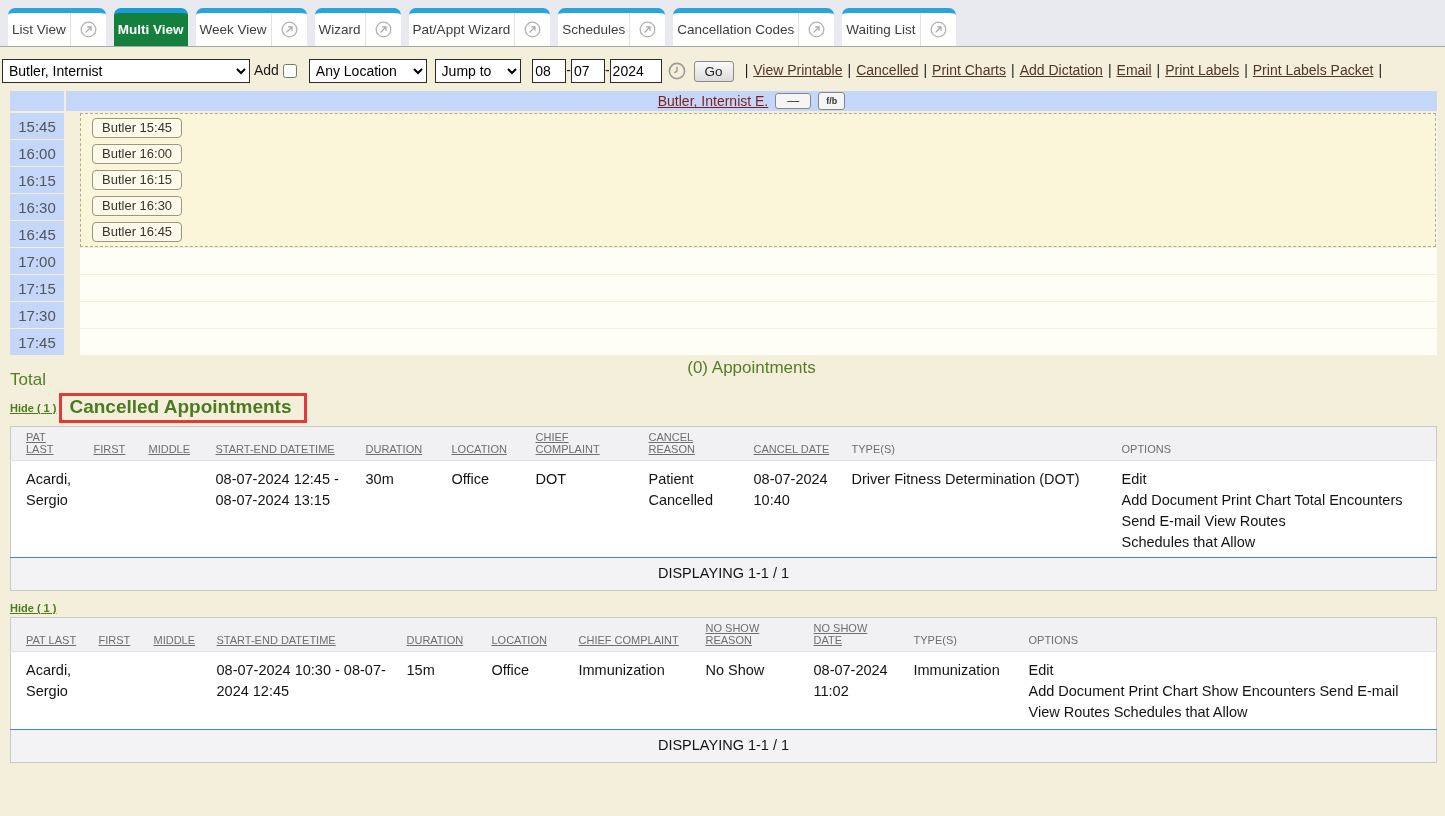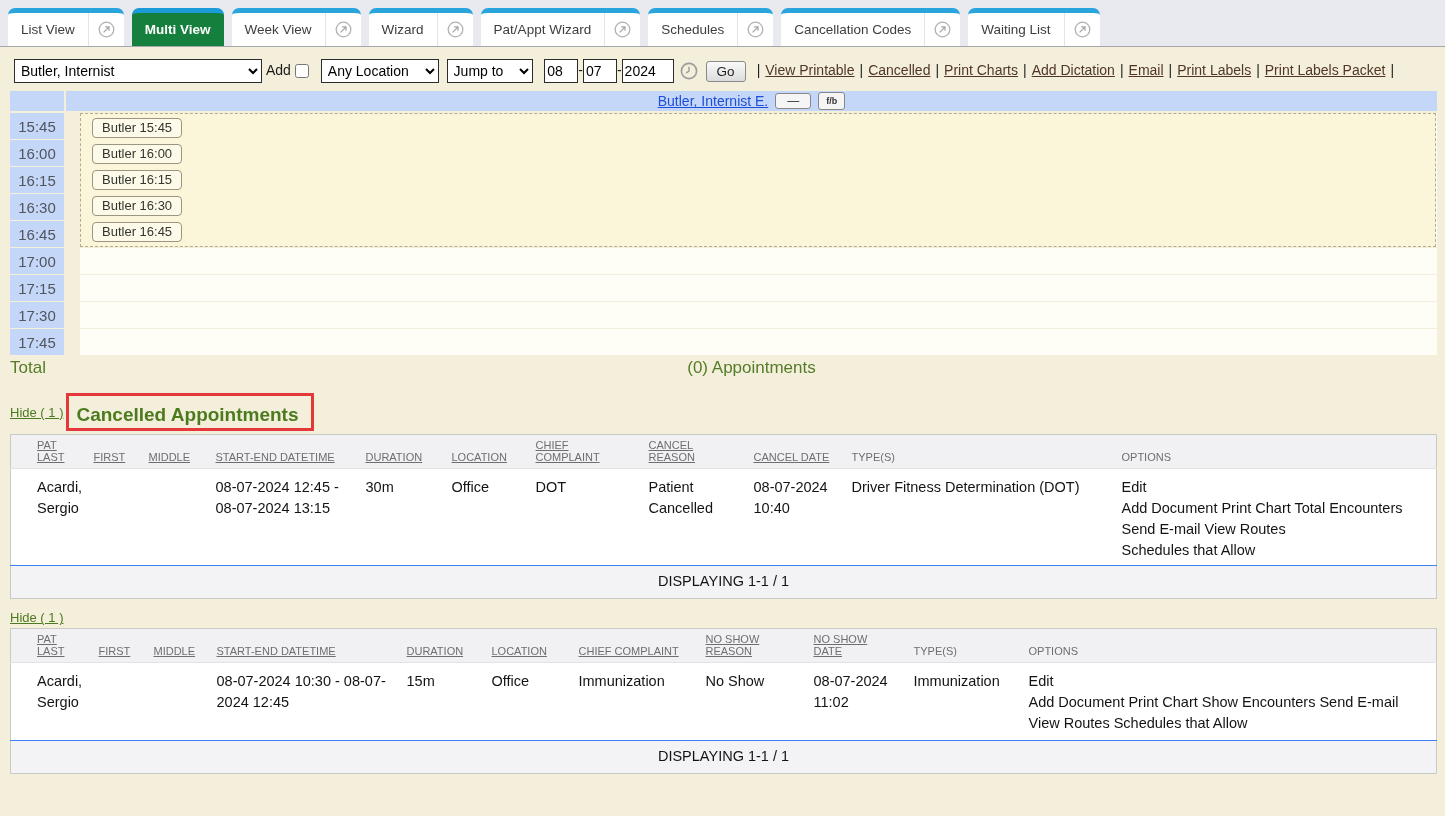--- a/index.html
+++ b/index.html
@@ -16,33 +16,33 @@
     height:47px; padding:8px 0 0 8px;
     display:flex; gap:8px; align-items:flex-end;
   }
   .tab {
     background:#fff; border-top:5px solid #29a4dc;
     border-radius:7px 7px 0 0; height:38px;
     display:flex; align-items:stretch; overflow:hidden;
     cursor:pointer;
   }
   .tab .tab-label {
-    display:flex; align-items:center; padding:0 13px;
+    display:flex; align-items:center; padding:0 4px;
     font-size:13.5px; color:#3d3d3d; white-space:nowrap;
   }
   .tab .tab-ext {
     border-left:1px solid #e3e3e3; padding:0 9px;
     display:flex; align-items:center;
   }
   .tab.active { background:#15803d; border-top-color:#1b9bd7; }
   .tab.active .tab-label { color:#fff; font-weight:bold; }
   .ext-ico { width:17px; height:17px; display:block; }
   
   .toolbar {
-    padding:10px 10px 2px 14px; font-size:14px; line-height:26px;
+    padding:10px 10px 2px 2px; font-size:14px; line-height:26px;
   }
   .toolbar select, .toolbar input[type=text] {
     font-family:"Liberation Sans",sans-serif; font-size:14px;
     border:1px solid #2b2b2b; background:#fff; height:24px;
     vertical-align:middle; border-radius:0; padding:0 2px;
   }
   .sel-provider { width:248px; }
   .sel-location { width:118px; }
   .sel-jump { width:86px; }
   .date-in { width:34px; }
@@ -58,21 +58,21 @@
   .tb-sep { color:#222; margin:0 5px; }
   .tb-link { color:#513626; text-decoration:underline; cursor:pointer; }
   
   .grid { margin:6px 8px 0 10px; }
   .grid-header { display:flex; gap:2px; }
   .corner { width:54px; height:20px; background:#c4d7f8; }
   .gh-bar {
     flex:1; height:20px; background:#c4d7f8;
     display:flex; align-items:center; justify-content:center; gap:7px;
   }
-  .gh-link { color:#1d4ed8; text-decoration:underline; font-size:14px; cursor:pointer; }
+  .gh-link { color:#7f1d1d; text-decoration:underline; font-size:14px; cursor:pointer; }
   .mini-btn {
     background:#f5f5f5; border:1px solid #878787; border-radius:3px;
     font-size:12px; line-height:12px; padding:1px 11px; color:#333; cursor:pointer;
     font-family:"Liberation Sans",sans-serif;
   }
   .mini-btn.fb { font-size:9px; padding:2px 7px; font-weight:bold; }
   .grid-body { display:flex; gap:16px; margin-top:2px; }
   .time-col { width:54px; display:flex; flex-direction:column; gap:1px; }
   .time-cell {
     height:26px; background:#c4d7f8; color:#52555c; font-size:15px;
@@ -84,34 +84,34 @@
     position:absolute; left:0; top:0; right:1px; height:134px;
     background:#fbf6d9; border:1px dashed #b3ab8e;
     padding:4px 0 0 11px; display:flex; flex-direction:column; gap:6px; align-items:flex-start;
   }
   .slot-btn {
     background:rgba(255,255,255,0.45); border:1px solid #9a967f; border-radius:4px;
     font-size:13px; color:#33362e; padding:1px 9px; line-height:16px; cursor:pointer;
     font-family:"Liberation Sans",sans-serif;
   }
   .total-row { position:relative; height:26px; margin:1px 8px 0 10px; }
-  .total-label { position:absolute; left:0; top:2px; color:#557c28; font-size:17px; }
+  .total-label { position:absolute; left:0; top:14px; color:#557c28; font-size:17px; }
   .total-value { position:absolute; left:56px; right:0; top:2px; text-align:center; color:#557c28; font-size:17px; }
   
   .section-head { margin:11px 8px 3px 10px; display:flex; align-items:center; }
-  .hide-link { color:#4c7a1f; font-weight:normal; font-size:13px; text-decoration:underline; cursor:pointer; white-space:nowrap; }
-  .red-box { border:3px solid #e5383b; padding:8px 12px 2px 7px; margin-left:3px; }
+  .hide-link { color:#4c7a1f; font-weight:bold; font-size:11px; text-decoration:underline; cursor:pointer; white-space:nowrap; }
+  .red-box { border:3px solid #e5383b; padding:0 12px 2px 7px; margin-left:3px; }
   .section-title { color:#4c7a1f; font-weight:bold; font-size:19px; white-space:nowrap; }
   table.appt { width:1427px; margin:0 8px 0 10px; border-collapse:collapse; background:#fff; border:1px solid #c9c9c9; table-layout:fixed; }
   table.appt th {
     background:#f1f1f4; color:#6e6e6e; font-size:11px; font-weight:normal;
     text-align:left; vertical-align:bottom; padding:4px 10px 5px 8px;
     border-bottom:1px solid #e2e2e2;
   }
-  table.appt th:first-child, table.appt td:first-child { padding-left:26px; }
+  table.appt th:first-child, table.appt td:first-child { padding-left:15px; }
   table.appt th .sort { text-decoration:underline; cursor:pointer; }
   table.appt td { vertical-align:top; padding:8px 12px 4px 8px; font-size:14.5px; line-height:1.45; color:#141414; }
   tr.data-row-tall td { height:94px; }
   tr.data-row-mid td { height:78px; }
   td.disp-row {
     background:#f3f3f6; border-top:1px solid #3b82f6; text-align:center;
     color:#4f4f4f; font-size:11.5px; padding:5px 0 6px 0 !important; height:auto;
   }
   .opt-line { white-space:nowrap; }
 </style>

